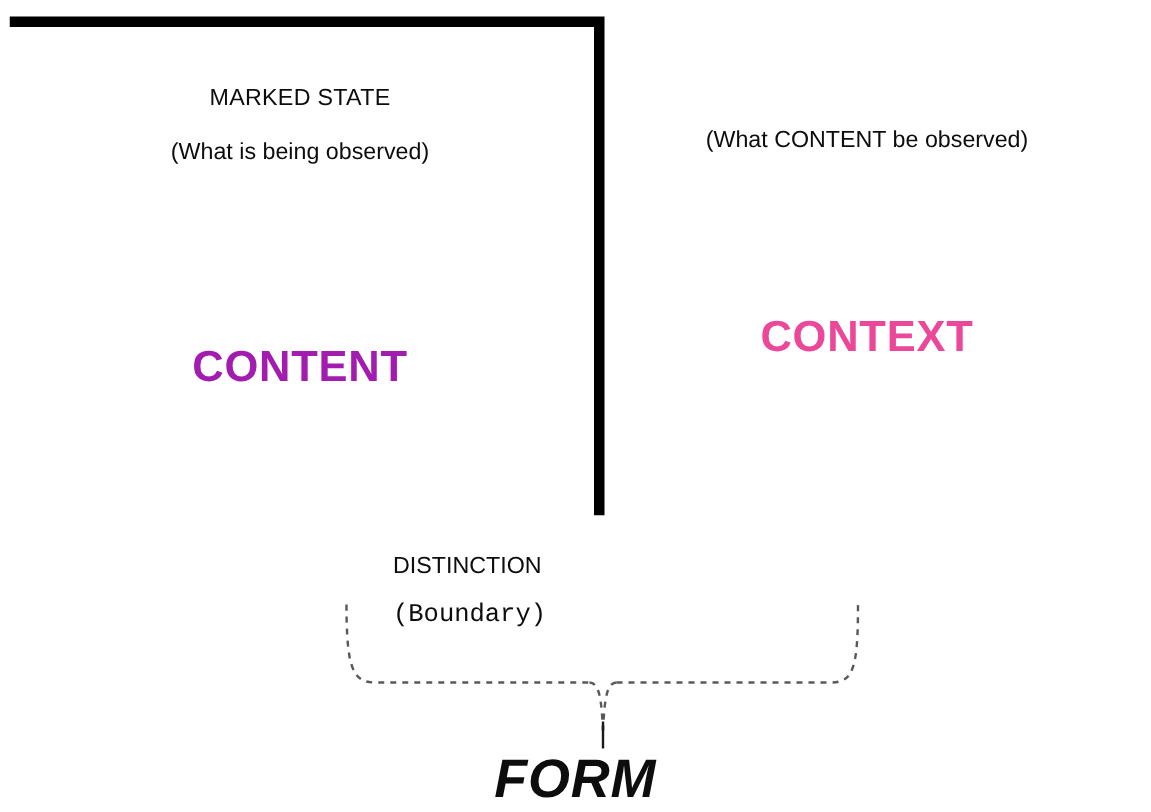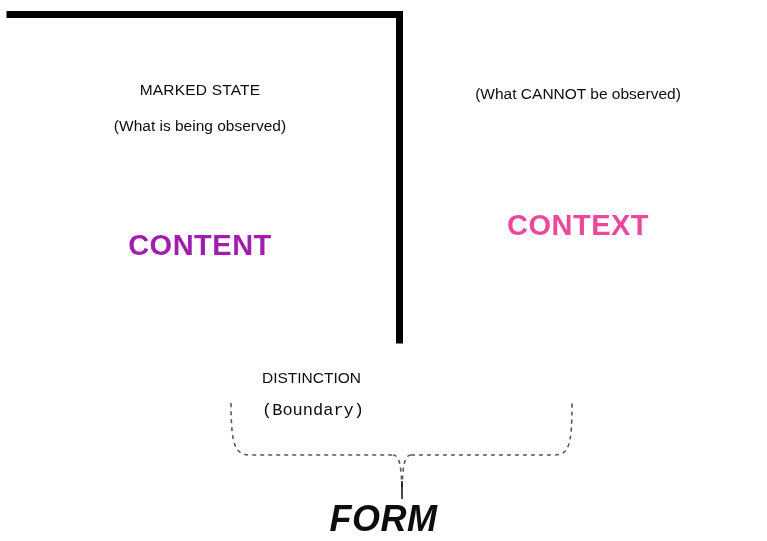--- a/index.html
+++ b/index.html
@@ -105,27 +105,27 @@
 </style>
 </head>
 <body>
 
 <div id="canvas">
 
   <svg id="distinction-mark" viewBox="0 0 767 541">
     <path d="M 10 14.5 L 399.5 14.5 L 399.5 340" stroke="#000000" stroke-width="7" fill="none" stroke-linecap="square" stroke-linejoin="miter"></path>
   </svg>
 
-  <div class="side-block" id="marked-block" style="left:60px; top:80px; width:280px;text-align:center;">
+  <div class="side-block" id="marked-block" style="left:60px; top:56px; width:280px;text-align:center;">
     <div class="state-title">MARKED STATE</div>
     <div class="state-sub">(What is being observed)</div>
   </div>
 
   <div class="side-block" id="unmarked-block" style="left:438px; top:68px; width:280px;">
-    <div class="state-sub">(What CANNOT be observed)</div>
+    <div class="state-sub">(What CONTENT be observed)</div>
   </div>
 
   <div class="big-word" id="content-word" style="left: 60px; top: 209px; width: 280px; color: #a21caf; margin-top: 20px;">CONTENT</div>
 
   <div class="big-word" id="context-word" style="left: 438px; top: 209px; width: 280px; color: #ec4899;">CONTEXT</div>
 
   <div id="distinction-label-group">
     <div id="distinction-title">DISTINCTION</div>
     <div id="distinction-sub">(Boundary)</div>
   </div>

